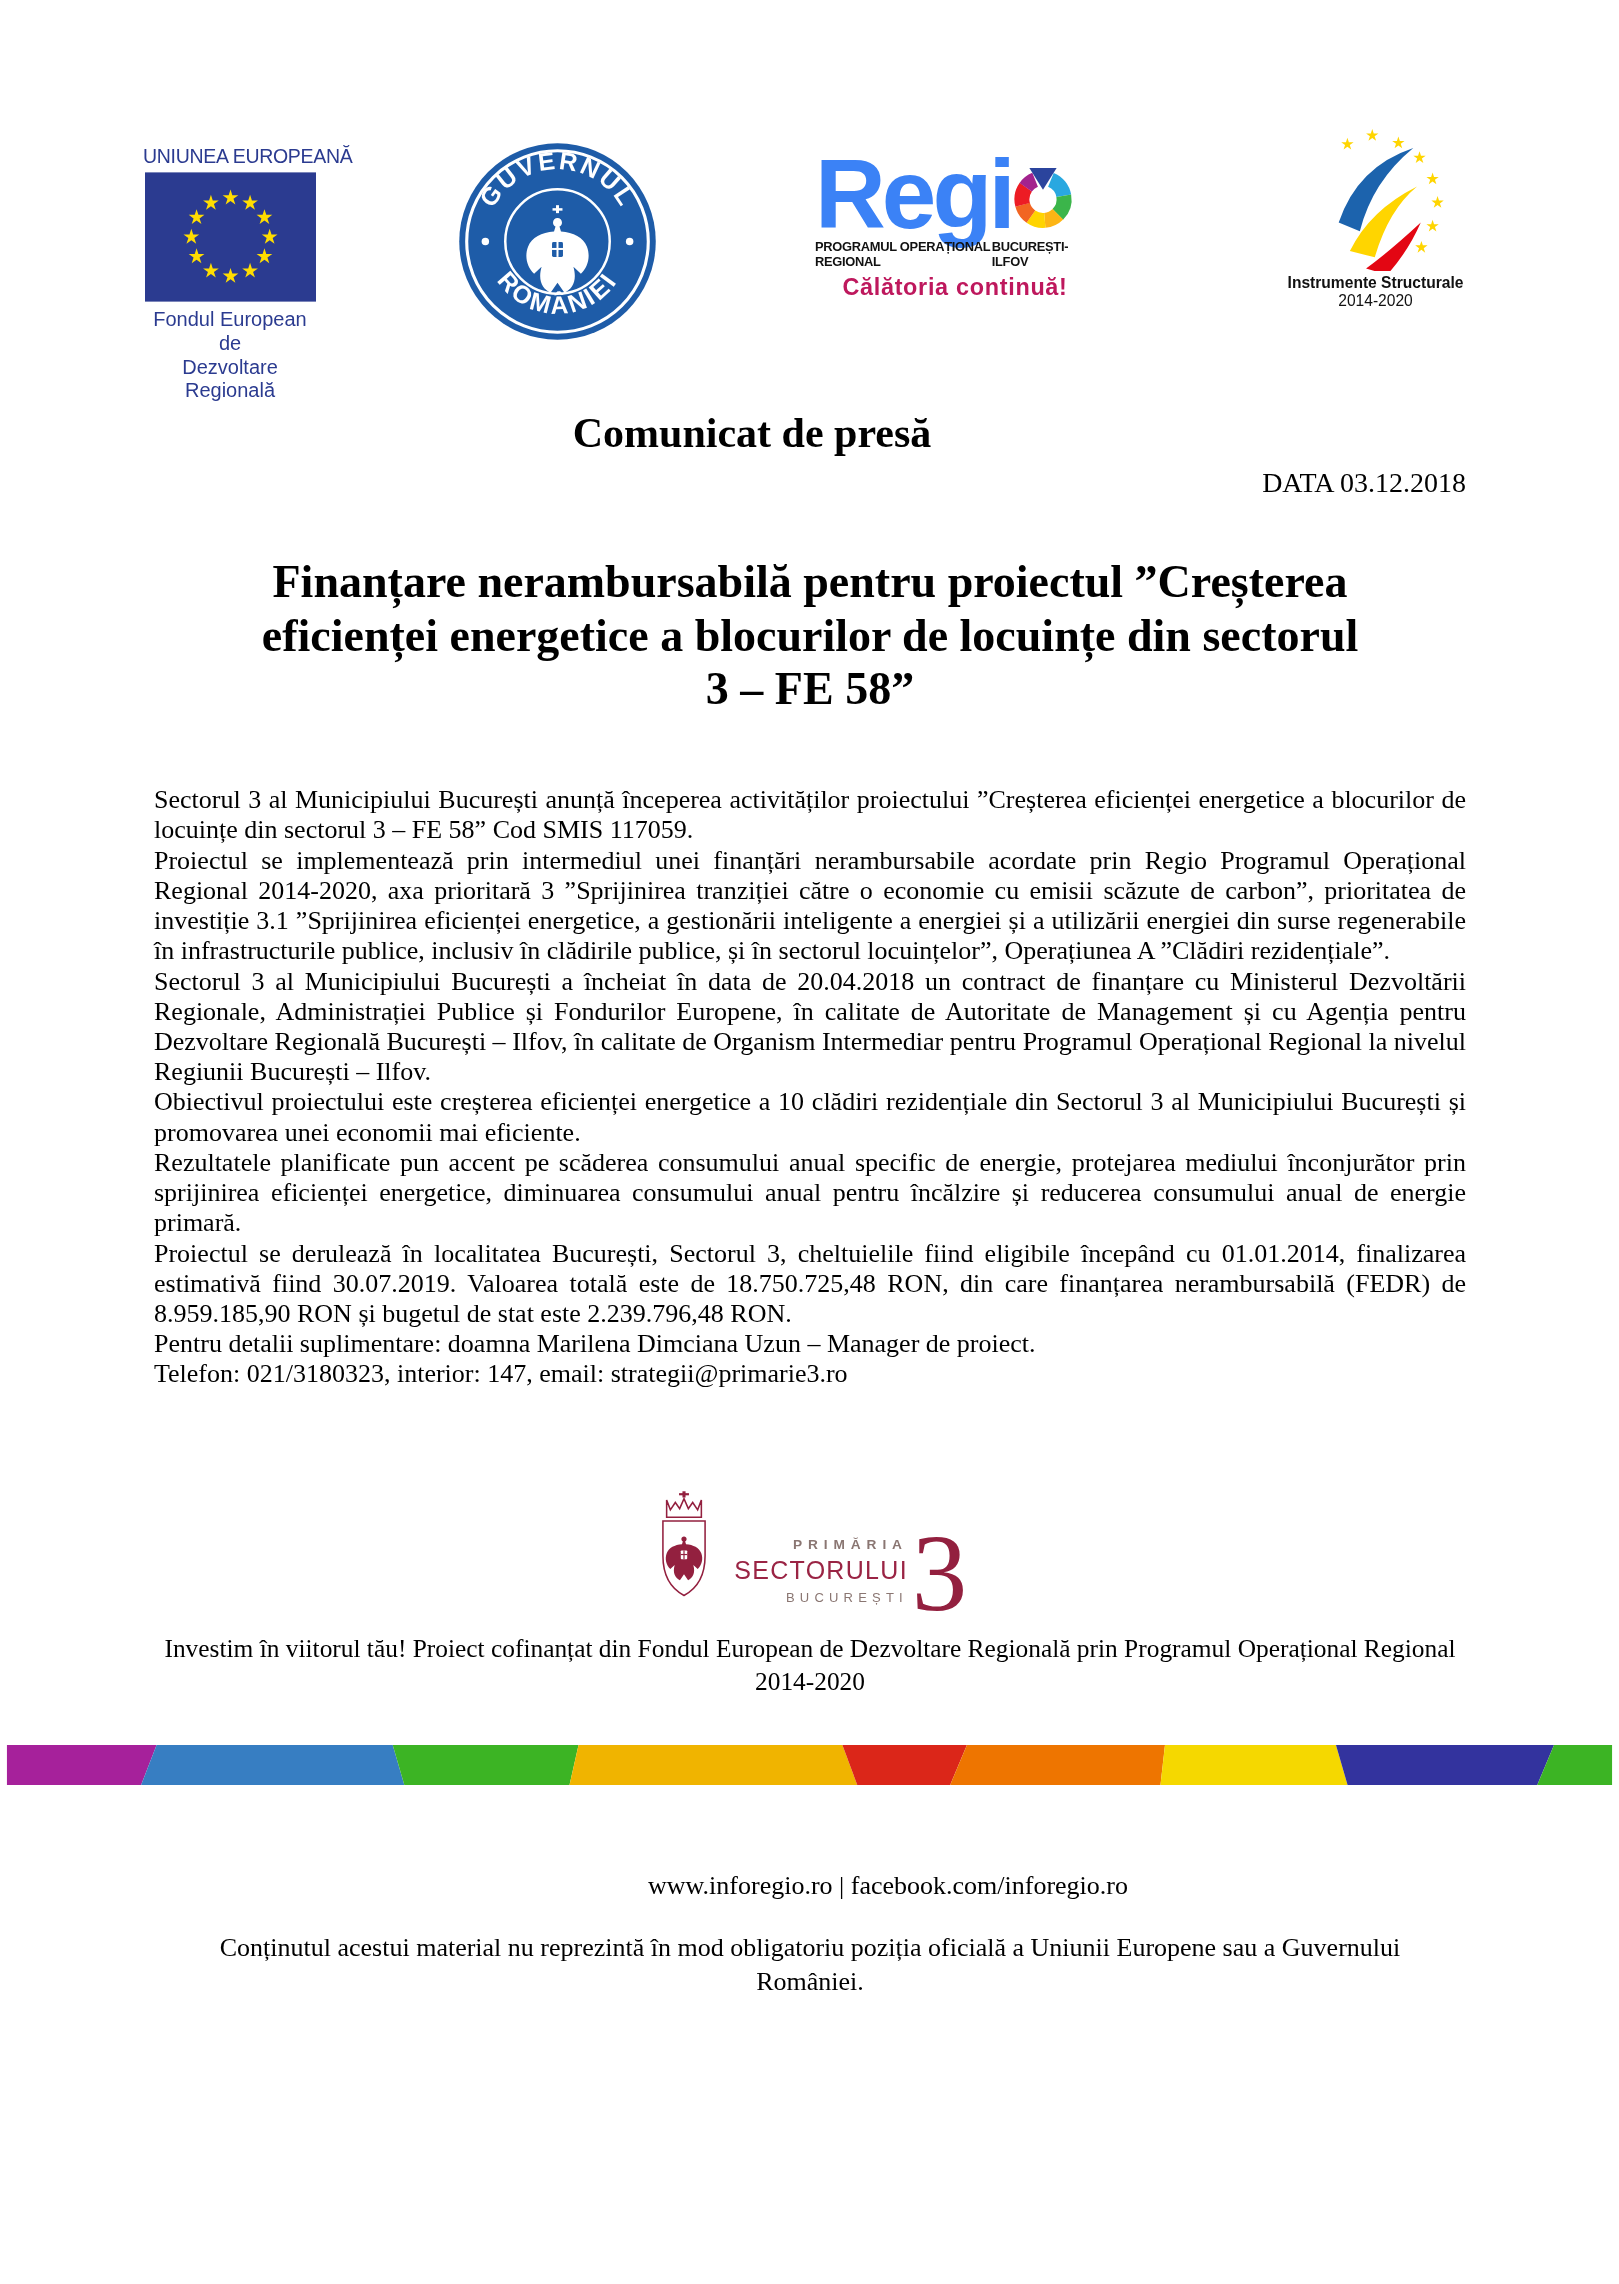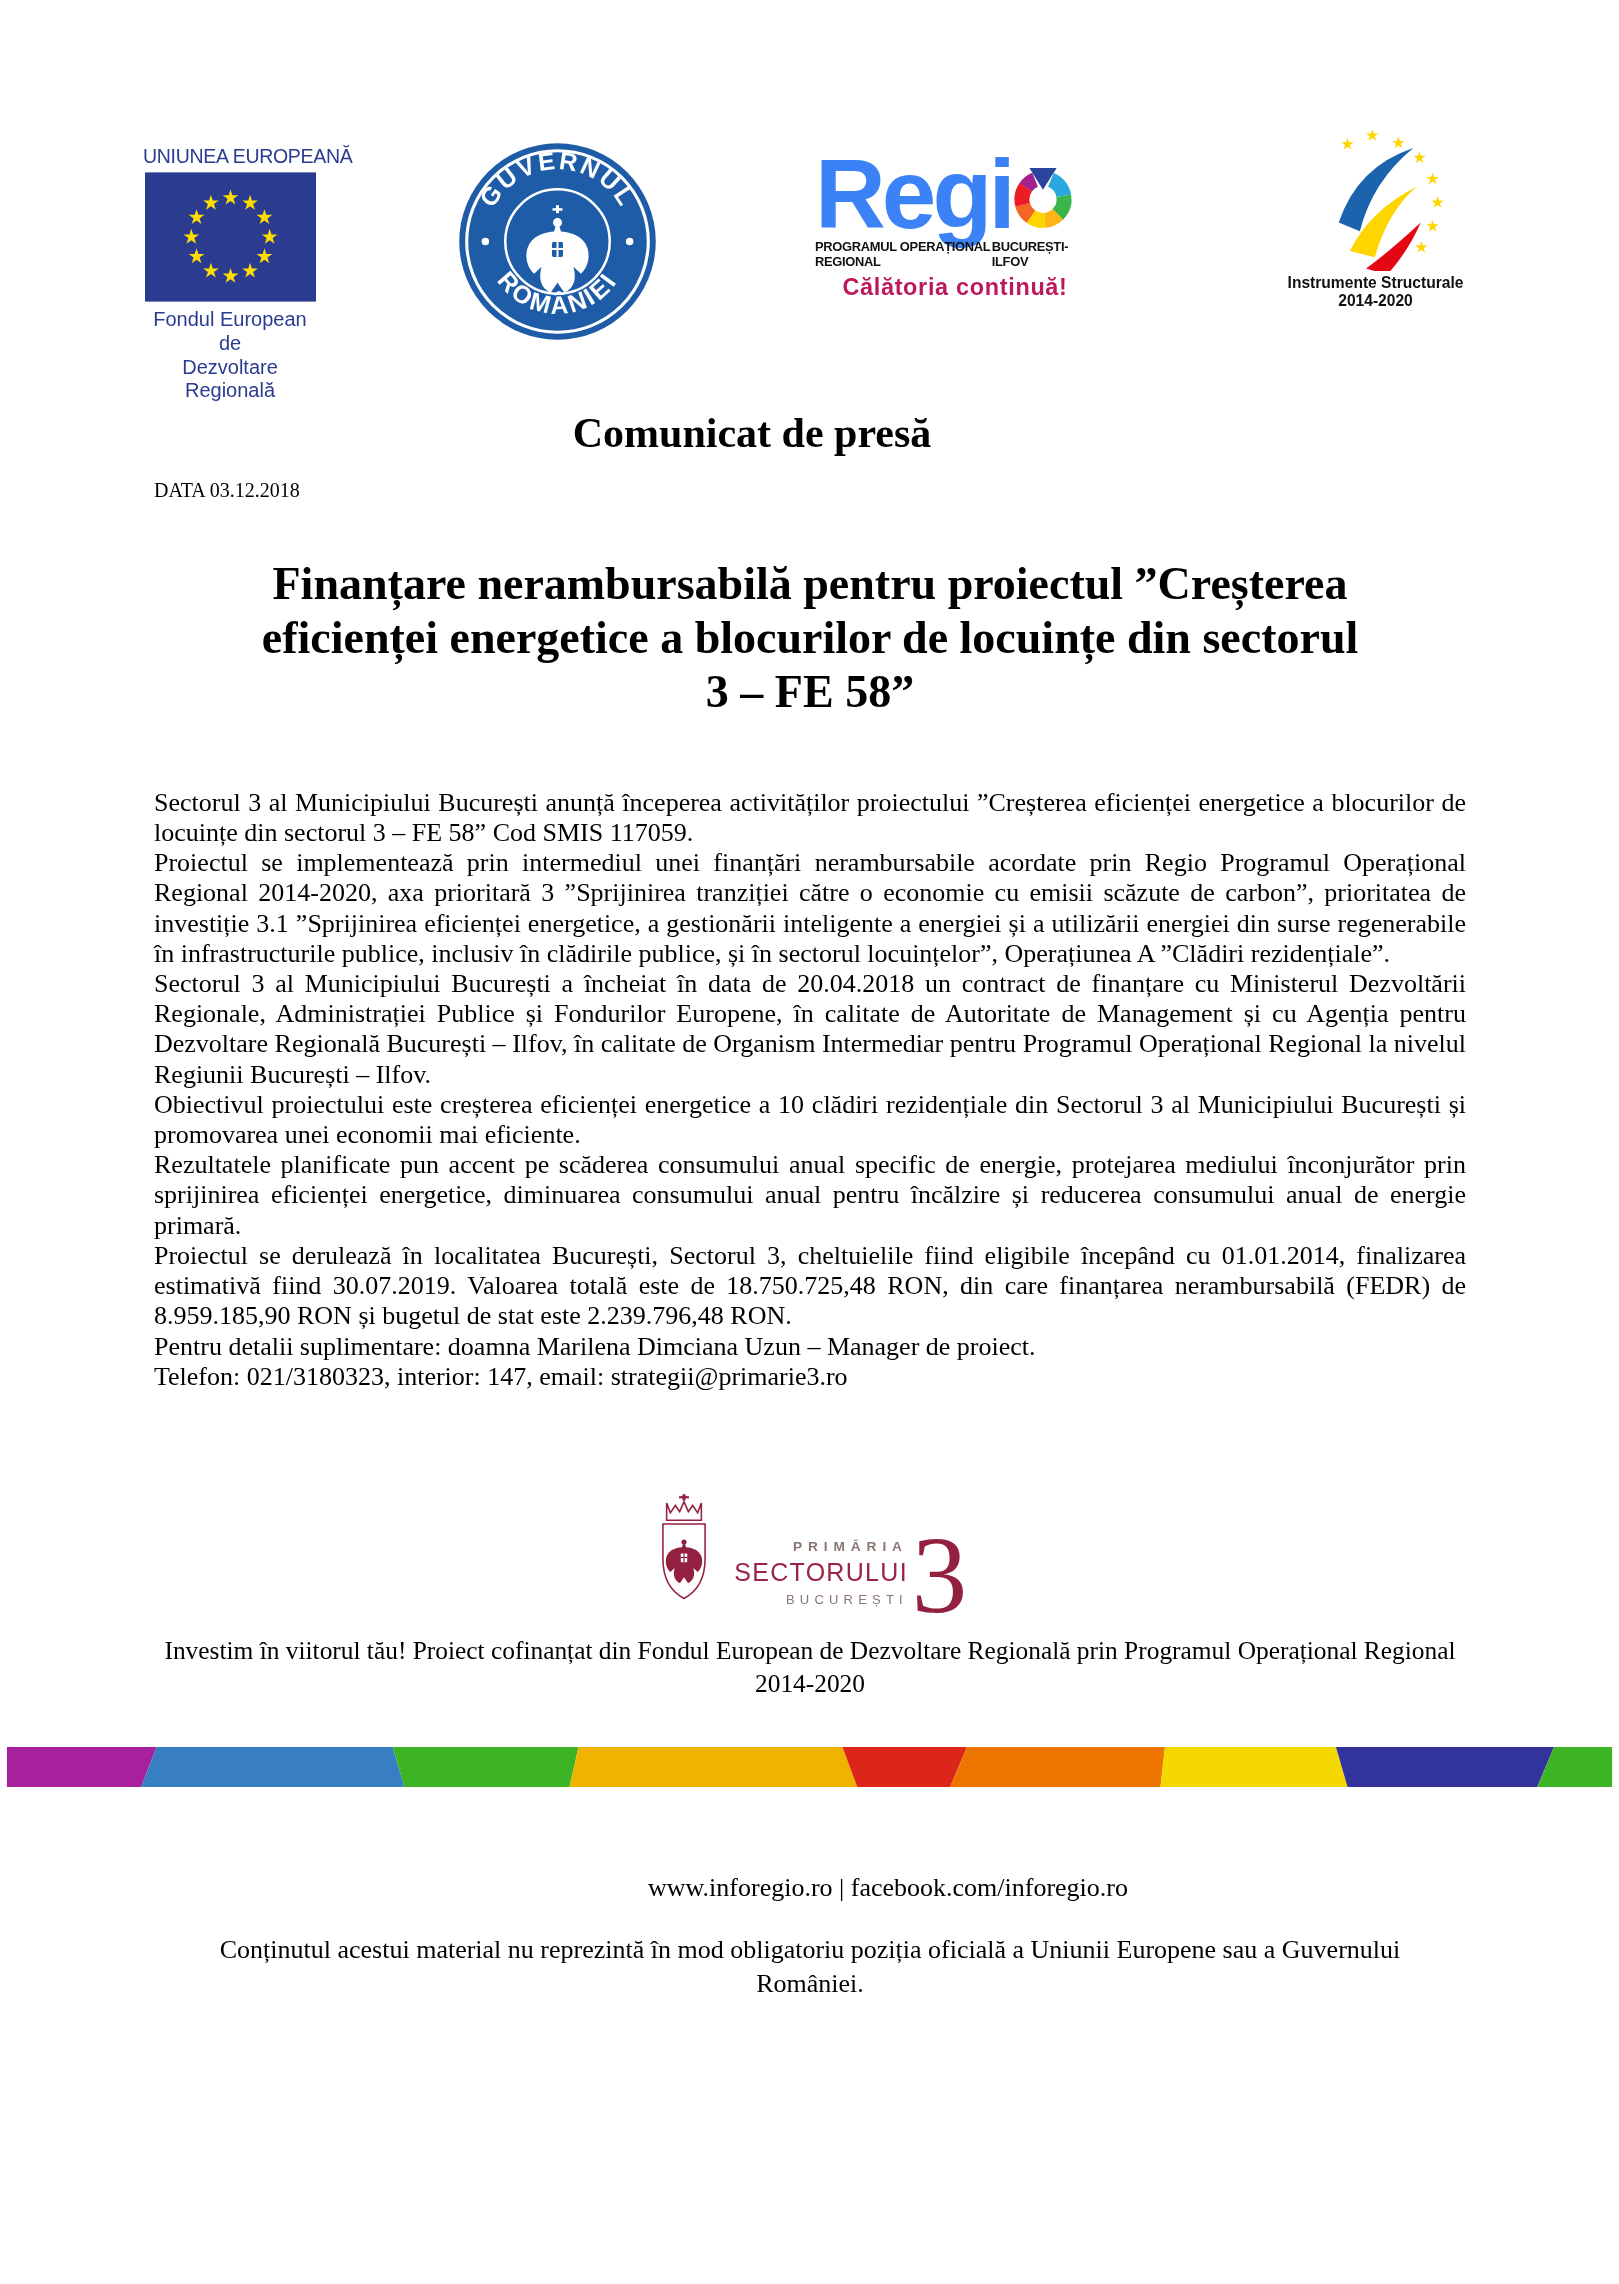--- a/index.html
+++ b/index.html
@@ -18,26 +18,26 @@
   .regio-row{display:flex;align-items:flex-end;}
   .regio-word{font-size:98px;font-weight:bold;color:#3b82f6;letter-spacing:-3.9px;
               line-height:0.78;display:block;}
   .regio-sub{display:flex;justify-content:space-between;margin-top:6.5px;width:275px;
              font-weight:bold;color:#111;font-size:13.7px;letter-spacing:-0.3px;
              transform:scaleX(0.94);transform-origin:left;}
   .regio-tagline{margin-top:5.2px;text-align:center;font-size:23.4px;font-weight:bold;color:#be185d;letter-spacing:0.7px;}
   .is-block{position:absolute;left:1281px;top:128px;width:189px;text-align:center;
             font-family:"Liberation Sans",sans-serif;color:#111;}
   .is-name{font-size:15.6px;font-weight:bold;margin-top:2.6px;}
-  .is-period{font-size:15.6px;font-weight:bold;}
+  .is-period{font-size:15.6px;font-weight:normal;}
   
   .content{padding:0 153px 0 154px;}
   .doc-heading{margin:0;padding-top:410px;text-align:center;padding-right:116px;
                font-size:42px;font-weight:bold;line-height:1.1;}
-  .doc-date{margin-top:22px;text-align:left;font-size:20px;line-height:1.2;}
+  .doc-date{margin-top:10px;text-align:right;font-size:28px;line-height:1.2;}
   .doc-title{margin-top:55px;text-align:center;font-size:46px;font-weight:bold;line-height:1.17;}
   .doc-title div{white-space:nowrap;}
   .doc-body{margin-top:69px;font-size:26px;line-height:1.1625;text-align:justify;}
   .doc-body p{margin:0;}
   
   .sector3{margin-top:98px;display:flex;justify-content:center;align-items:center;}
   .s3-text{display:flex;flex-direction:column;align-items:flex-end;margin-left:19.5px;margin-top:40px;
            font-family:"Liberation Sans",sans-serif;}
   .s3-primaria{font-size:13.7px;letter-spacing:5.9px;color:#8a7672;font-weight:bold;}
   .s3-sectorului{font-size:25px;letter-spacing:1.3px;color:#9a2444;margin-top:3.9px;}

